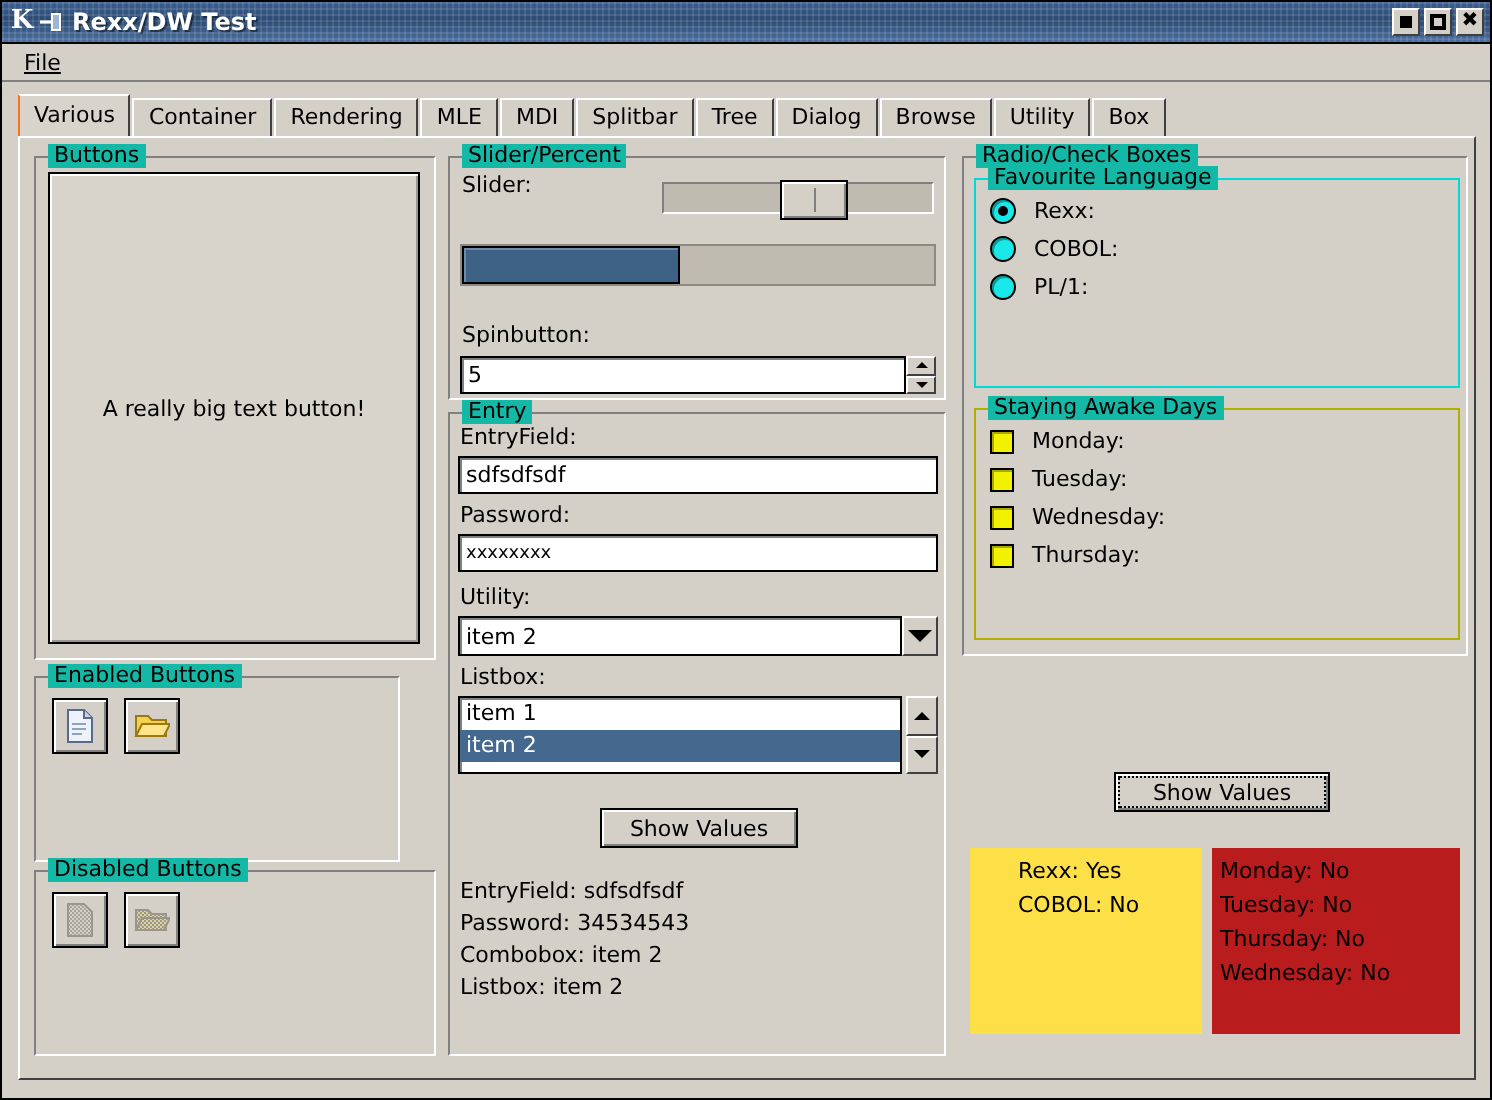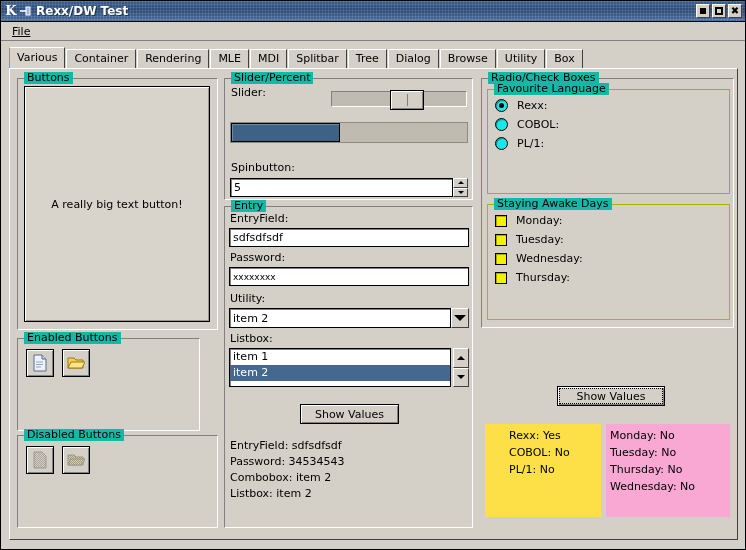--- a/index.html
+++ b/index.html
@@ -415,21 +415,21 @@
   .resultbox {
     position: absolute;
     font-size: 11px;
     line-height: 17px;
     padding: 3px 4px;
     box-sizing: border-box;
     color: #000;
     overflow: hidden;
   }
   .res-cyan { background: #fde047; padding-left: 24px; }
-  .res-yellow { background: #f9a8d4; }
+  .res-yellow { background: #b91c1c; }
 
   .stat-line { font-size: 11px; line-height: 16px; color: #000; white-space: nowrap; }
 </style>
 </head>
 <body>
 
 <div id="app">
   <div class="window">
 
     <div class="titlebar">
@@ -658,21 +658,20 @@
             </div>
           </div>
 
           <div class="pushbtn focus" style="position:absolute;left:76px;top:314px;width:108px;height:20px;">
             <span>Show Values</span>
           </div>
 
           <div class="resultbox res-cyan" style="left:4px;top:352px;width:116px;height:93px;">
             <div>Rexx: Yes</div>
             <div>COBOL: No</div>
-            <div>PL/1: No</div>
           </div>
 
           <div class="resultbox res-yellow" style="left:125px;top:352px;width:124px;height:93px;">
             <div>Monday: No</div>
             <div>Tuesday: No</div>
             <div>Thursday: No</div>
             <div>Wednesday: No</div>
           </div>
 
         </div>

